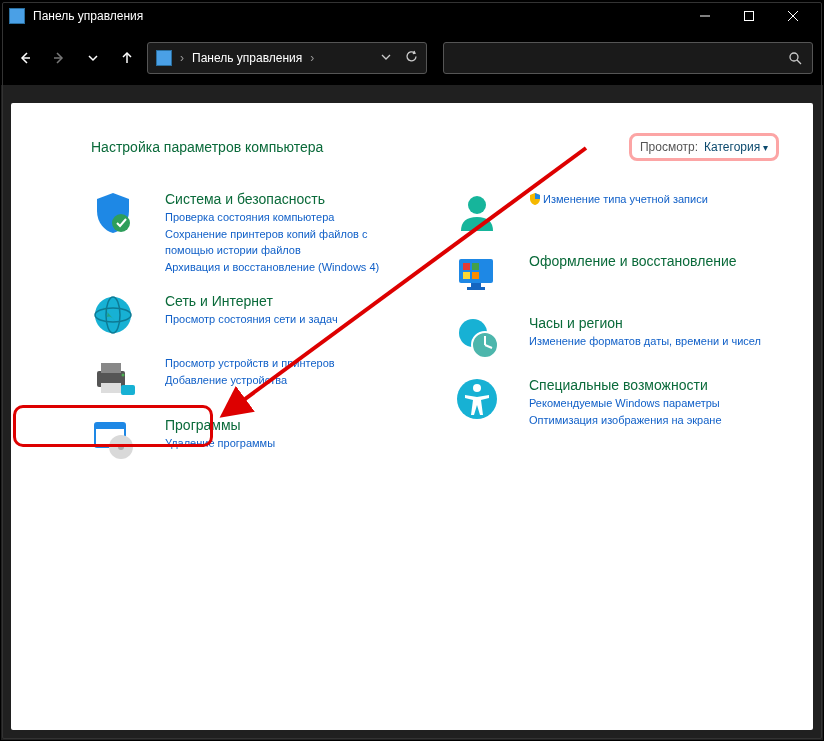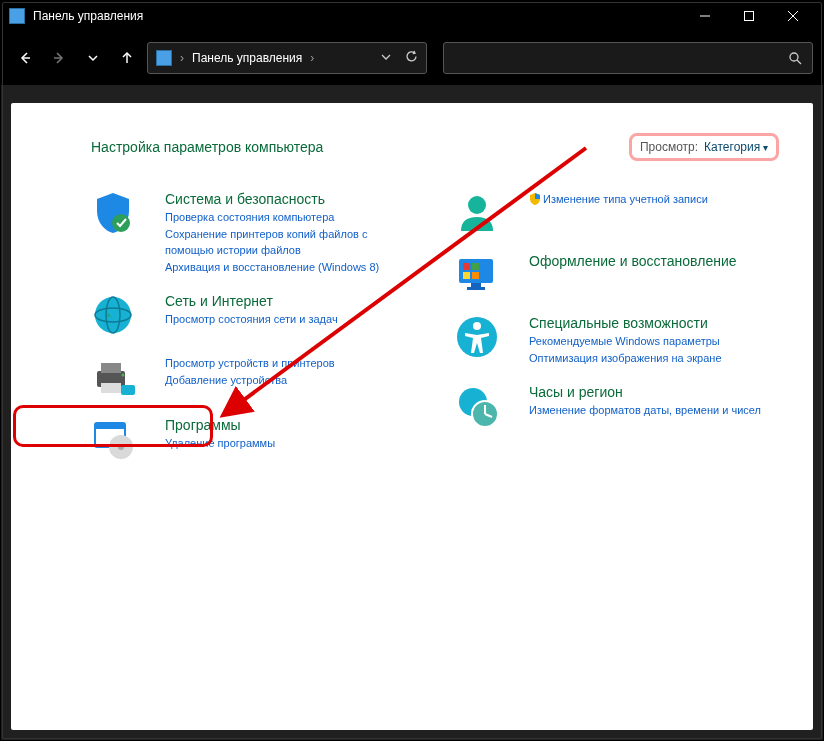--- a/index.html
+++ b/index.html
@@ -255,21 +255,21 @@
           <svg width="44" height="44" viewBox="0 0 44 44">
               <path d="M22 2 L38 8 V20 C38 32 30 40 22 42 C14 40 6 32 6 20 V8 Z" fill="#1e88e5"></path>
               <circle cx="30" cy="32" r="9" fill="#2e9e5b"></circle>
               <path d="M26 32 L29 35 L35 28" stroke="#fff" stroke-width="2" fill="none"></path>
             </svg>
         </div>
         <div class="cat-body">
           <div class="cat-title">Система и безопасность</div>
           <span class="cat-link">Проверка состояния компьютера</span>
           <span class="cat-link">Сохранение принтеров копий файлов с помощью истории файлов</span>
-          <span class="cat-link">Архивация и восстановление (Windows 8)</span>
+          <span class="cat-link">Архивация и восстановление (Windows 4)</span>
         </div>
       </div>
 
       <div class="cat">
         <div class="cat-icon">
           <svg width="44" height="44" viewBox="0 0 44 44">
               <circle cx="22" cy="22" r="18" fill="#17b1d4"></circle>
               <ellipse cx="22" cy="22" rx="18" ry="7" fill="none" stroke="#0d7a94" stroke-width="1.5"></ellipse>
               <ellipse cx="22" cy="22" rx="7" ry="18" fill="none" stroke="#0d7a94" stroke-width="1.5"></ellipse>
               <path d="M12 14 Q18 18 16 24 Q20 22 24 28" fill="#2e9e5b" opacity="0.7"></path>
@@ -346,44 +346,44 @@
             </svg>
         </div>
         <div class="cat-body">
           <div class="cat-title">Оформление и восстановление</div>
         </div>
       </div>
 
       <div class="cat">
         <div class="cat-icon">
           <svg width="44" height="44" viewBox="0 0 44 44">
-              <circle cx="22" cy="22" r="20" fill="#17b1d4"></circle>
-              <circle cx="22" cy="11" r="4" fill="#fff"></circle>
-              <path d="M10 18 L22 20 L34 18 L34 21 L26 23 L28 38 L25 38 L22 28 L19 38 L16 38 L18 23 L10 21 Z" fill="#fff"></path>
-            </svg>
-        </div>
-        <div class="cat-body">
-          <div class="cat-title">Специальные возможности</div>
-          <span class="cat-link">Рекомендуемые Windows параметры</span>
-          <span class="cat-link">Оптимизация изображения на экране</span>
-        </div>
-      </div>
-
-      <div class="cat">
-        <div class="cat-icon">
-          <svg width="44" height="44" viewBox="0 0 44 44">
               <circle cx="18" cy="18" r="14" fill="#17b1d4"></circle>
               <circle cx="30" cy="30" r="13" fill="#4db6ac" stroke="#fff" stroke-width="2"></circle>
               <line x1="30" y1="30" x2="30" y2="21" stroke="#fff" stroke-width="2"></line>
               <line x1="30" y1="30" x2="37" y2="33" stroke="#fff" stroke-width="2"></line>
             </svg>
         </div>
         <div class="cat-body">
           <div class="cat-title">Часы и регион</div>
           <span class="cat-link">Изменение форматов даты, времени и чисел</span>
+        </div>
+      </div>
+
+      <div class="cat">
+        <div class="cat-icon">
+          <svg width="44" height="44" viewBox="0 0 44 44">
+              <circle cx="22" cy="22" r="20" fill="#17b1d4"></circle>
+              <circle cx="22" cy="11" r="4" fill="#fff"></circle>
+              <path d="M10 18 L22 20 L34 18 L34 21 L26 23 L28 38 L25 38 L22 28 L19 38 L16 38 L18 23 L10 21 Z" fill="#fff"></path>
+            </svg>
+        </div>
+        <div class="cat-body">
+          <div class="cat-title">Специальные возможности</div>
+          <span class="cat-link">Рекомендуемые Windows параметры</span>
+          <span class="cat-link">Оптимизация изображения на экране</span>
         </div>
       </div>
 
     </div>
   </div>
 
   <div class="highlight-box" style="left:2px; top:302px; width:200px; height:42px;"></div>
 
   <svg class="arrow-svg" style="left:0;top:0;" width="800" height="640">
     <defs>

